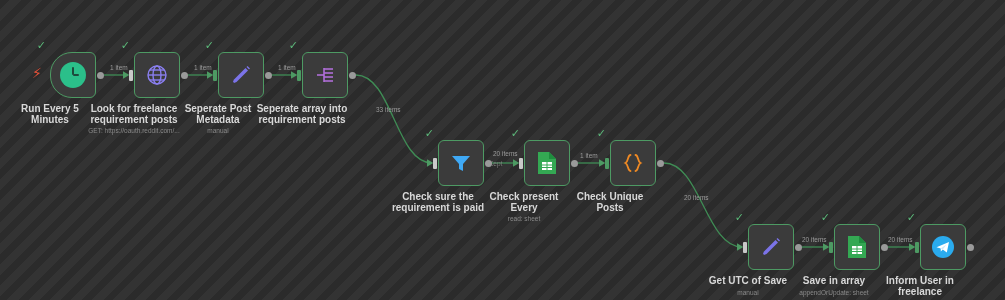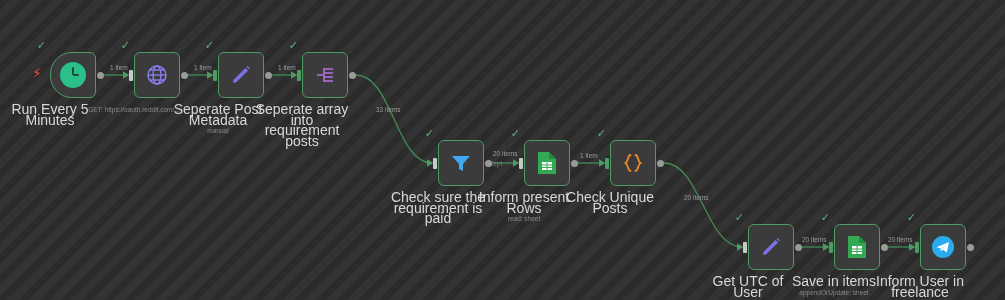--- a/index.html
+++ b/index.html
@@ -44,21 +44,21 @@
     position:absolute;width:4px;height:11px;border-radius:1px;
     background:#c9c9c9;top:17.5px;left:-5px;
   }
   .inport.green{background:#4d9a63;}
 
   .caption{
     position:absolute;top:52px;left:50%;transform:translateX(-50%);
     text-align:center;white-space:nowrap;
   }
   .caption .t1{
-    color:#d8d8d8;font-size:14px;line-height:10.5px;font-weight:normal;
+    color:#d8d8d8;font-size:10px;line-height:10.5px;font-weight:bold;
   }
   .caption .t2{
     color:#8a8a8a;font-size:6.5px;line-height:9px;margin-top:1px;
   }
   .caption.wrap{white-space:normal;width:96px;}
 
   .bolt{
     position:absolute;color:#e8533a;font-size:14px;line-height:14px;
     font-family:"DejaVu Sans",sans-serif;
   }
@@ -140,20 +140,21 @@
         <circle cx="12" cy="12" r="9"></circle>
         <ellipse cx="12" cy="12" rx="4" ry="9"></ellipse>
         <line x1="3" y1="12" x2="21" y2="12"></line>
         <line x1="4.5" y1="7" x2="19.5" y2="7"></line>
         <line x1="4.5" y1="17" x2="19.5" y2="17"></line>
       </svg>
     </div>
     <div class="check">✓</div>
     <div class="port out"></div>
     <div class="caption wrap">
+      <div class="t1">Look for freelance requirement posts</div>
       <div class="t2">GET: https://oauth.reddit.com/...</div>
     </div>
   </div>
 
   <div class="node" style="left:218px;top:52px;">
     <div class="body"></div>
     <div class="inport green"></div>
     <div class="icon">
       <svg width="24" height="24" viewBox="0 0 24 24" fill="#7b73e8">
         <path d="M4 18.5 L5 20 L7.5 19 L19 7.5 L16.5 5 L5 16.5 Z"></path>
@@ -216,21 +217,21 @@
         <g stroke="#34a853" stroke-width="1">
           <line x1="11" y1="11" x2="11" y2="19"></line>
           <line x1="6" y1="14" x2="16" y2="14"></line>
           <line x1="6" y1="16.5" x2="16" y2="16.5"></line>
         </g>
       </svg>
     </div>
     <div class="check">✓</div>
     <div class="port out"></div>
     <div class="caption wrap">
-      <div class="t1">Inform present Rows</div>
+      <div class="t1">Check present Every</div>
       <div class="t2">read: sheet</div>
     </div>
   </div>
 
   <div class="node" style="left:610px;top:140px;">
     <div class="body"></div>
     <div class="inport green"></div>
     <div class="icon">
       <svg width="24" height="24" viewBox="0 0 24 24" stroke="#f08a24" stroke-width="1.8" fill="none" stroke-linecap="round">
         <path d="M9.5 4 C6.5 4 7.5 10.5 4.5 12 C7.5 13.5 6.5 20 9.5 20"></path>
@@ -250,21 +251,21 @@
     <div class="inport"></div>
     <div class="icon">
       <svg width="24" height="24" viewBox="0 0 24 24" fill="#7b73e8">
         <path d="M4 18.5 L5 20 L7.5 19 L19 7.5 L16.5 5 L5 16.5 Z"></path>
         <path d="M17.5 4 L20 6.5 L21 5.5 L18.5 3 Z"></path>
       </svg>
     </div>
     <div class="check">✓</div>
     <div class="port out"></div>
     <div class="caption wrap">
-      <div class="t1">Get UTC of User</div>
+      <div class="t1">Get UTC of Save</div>
       <div class="t2">manual</div>
     </div>
   </div>
 
   <div class="node" style="left:834px;top:224px;">
     <div class="body"></div>
     <div class="inport green"></div>
     <div class="icon">
       <svg width="22" height="24" viewBox="0 0 22 24">
         <path d="M2 1 H13 L20 8 V23 H2 Z" fill="#34a853"></path>
@@ -273,21 +274,21 @@
         <g stroke="#34a853" stroke-width="1">
           <line x1="11" y1="11" x2="11" y2="19"></line>
           <line x1="6" y1="14" x2="16" y2="14"></line>
           <line x1="6" y1="16.5" x2="16" y2="16.5"></line>
         </g>
       </svg>
     </div>
     <div class="check">✓</div>
     <div class="port out"></div>
     <div class="caption wrap">
-      <div class="t1">Save in items</div>
+      <div class="t1">Save in array</div>
       <div class="t2">appendOrUpdate: sheet</div>
     </div>
   </div>
 
   <div class="node" style="left:920px;top:224px;">
     <div class="body"></div>
     <div class="inport green"></div>
     <div class="icon">
       <svg width="26" height="26" viewBox="0 0 26 26">
         <circle cx="13" cy="13" r="11" fill="#2aabee"></circle>

